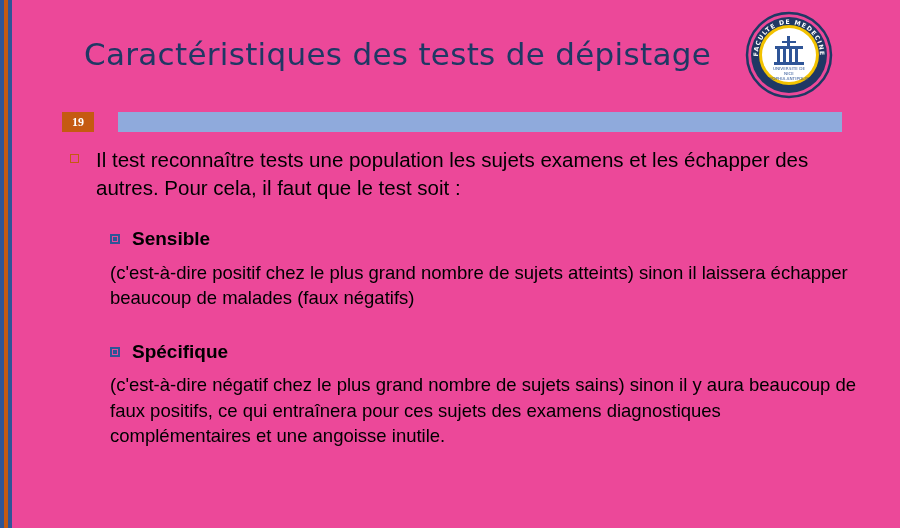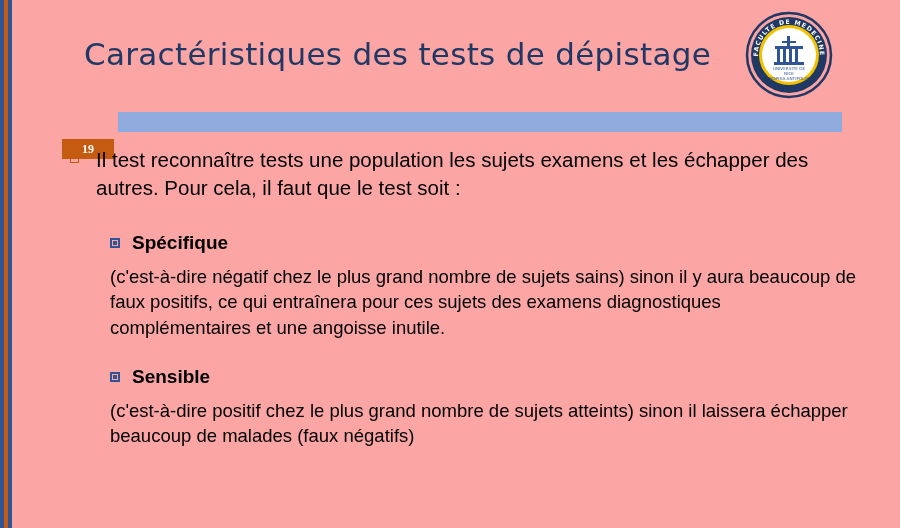--- a/index.html
+++ b/index.html
@@ -12,21 +12,21 @@
     background: #ffffff;
     font-family: "Liberation Sans", sans-serif;
     overflow: hidden;
     position: relative;
   }
 
   .slide {
     position: relative;
     width: 900px;
     height: 528px;
-    background: #fca5a5;
+    background: #ec4899;
     box-sizing: border-box;
   }
 
   
   .left-bar {
     position: absolute;
     left: 0;
     top: 0;
     width: 12px;
     height: 528px;
@@ -68,30 +68,29 @@
     position: absolute;
     left: 62px;
     top: 112px;
     height: 20px;
     width: 780px;
   }
   .slide-number {
     position: absolute;
     left: 0;
     top: 0;
-    width: 52px;
+    width: 32px;
     height: 20px;
     background: #c55a11;
     color: #ffffff;
     font-family: "Liberation Serif", serif;
     font-weight: bold;
     font-size: 12px;
     text-align: center;
     line-height: 20px;
-    margin-top: 27px;
   }
   .band {
     position: absolute;
     left: 56px;
     top: 0;
     width: 724px;
     height: 20px;
     background: #8faadc;
   }
 
@@ -210,34 +209,34 @@
     <div class="band"></div>
   </div>
 
   <div class="body">
 
     <div class="bullet-l1">
       <span class="marker-sq-open"></span>
       <span>Il test </span><b>reconnaître</b><span> tests une population les sujets </span><b>examens</b><span> et les </span><b>échapper</b><span> des autres.  Pour cela, il faut que le test soit :</span>
     </div>
 
+    <div class="sub-block">
+      <div class="sub-head">
+        <span class="marker-sq-filled"></span>
+        <span>Sensible</span>
+      </div>
+      <div class="sub-text">
+        <span>(c'est-à-dire positif chez le plus grand nombre de sujets atteints) sinon il laissera échapper beaucoup de malades </span><b>(faux négatifs)</b><span></span>
+      </div>
+    </div>
+
     <div class="sub-block second">
       <div class="sub-head">
         <span class="marker-sq-filled"></span>
         <span>Spécifique</span>
       </div>
       <div class="sub-text">
         <span>(c'est-à-dire négatif chez le plus grand nombre de sujets sains) sinon il y aura beaucoup de </span><b>faux positifs,</b><span> ce qui entraînera pour ces sujets des examens diagnostiques complémentaires et une angoisse inutile.</span>
       </div>
     </div>
 
-    <div class="sub-block">
-      <div class="sub-head">
-        <span class="marker-sq-filled"></span>
-        <span>Sensible</span>
-      </div>
-      <div class="sub-text">
-        <span>(c'est-à-dire positif chez le plus grand nombre de sujets atteints) sinon il laissera échapper beaucoup de malades </span><b>(faux négatifs)</b><span></span>
-      </div>
-    </div>
-
   </div>
 </div>
 
 </body></html>

